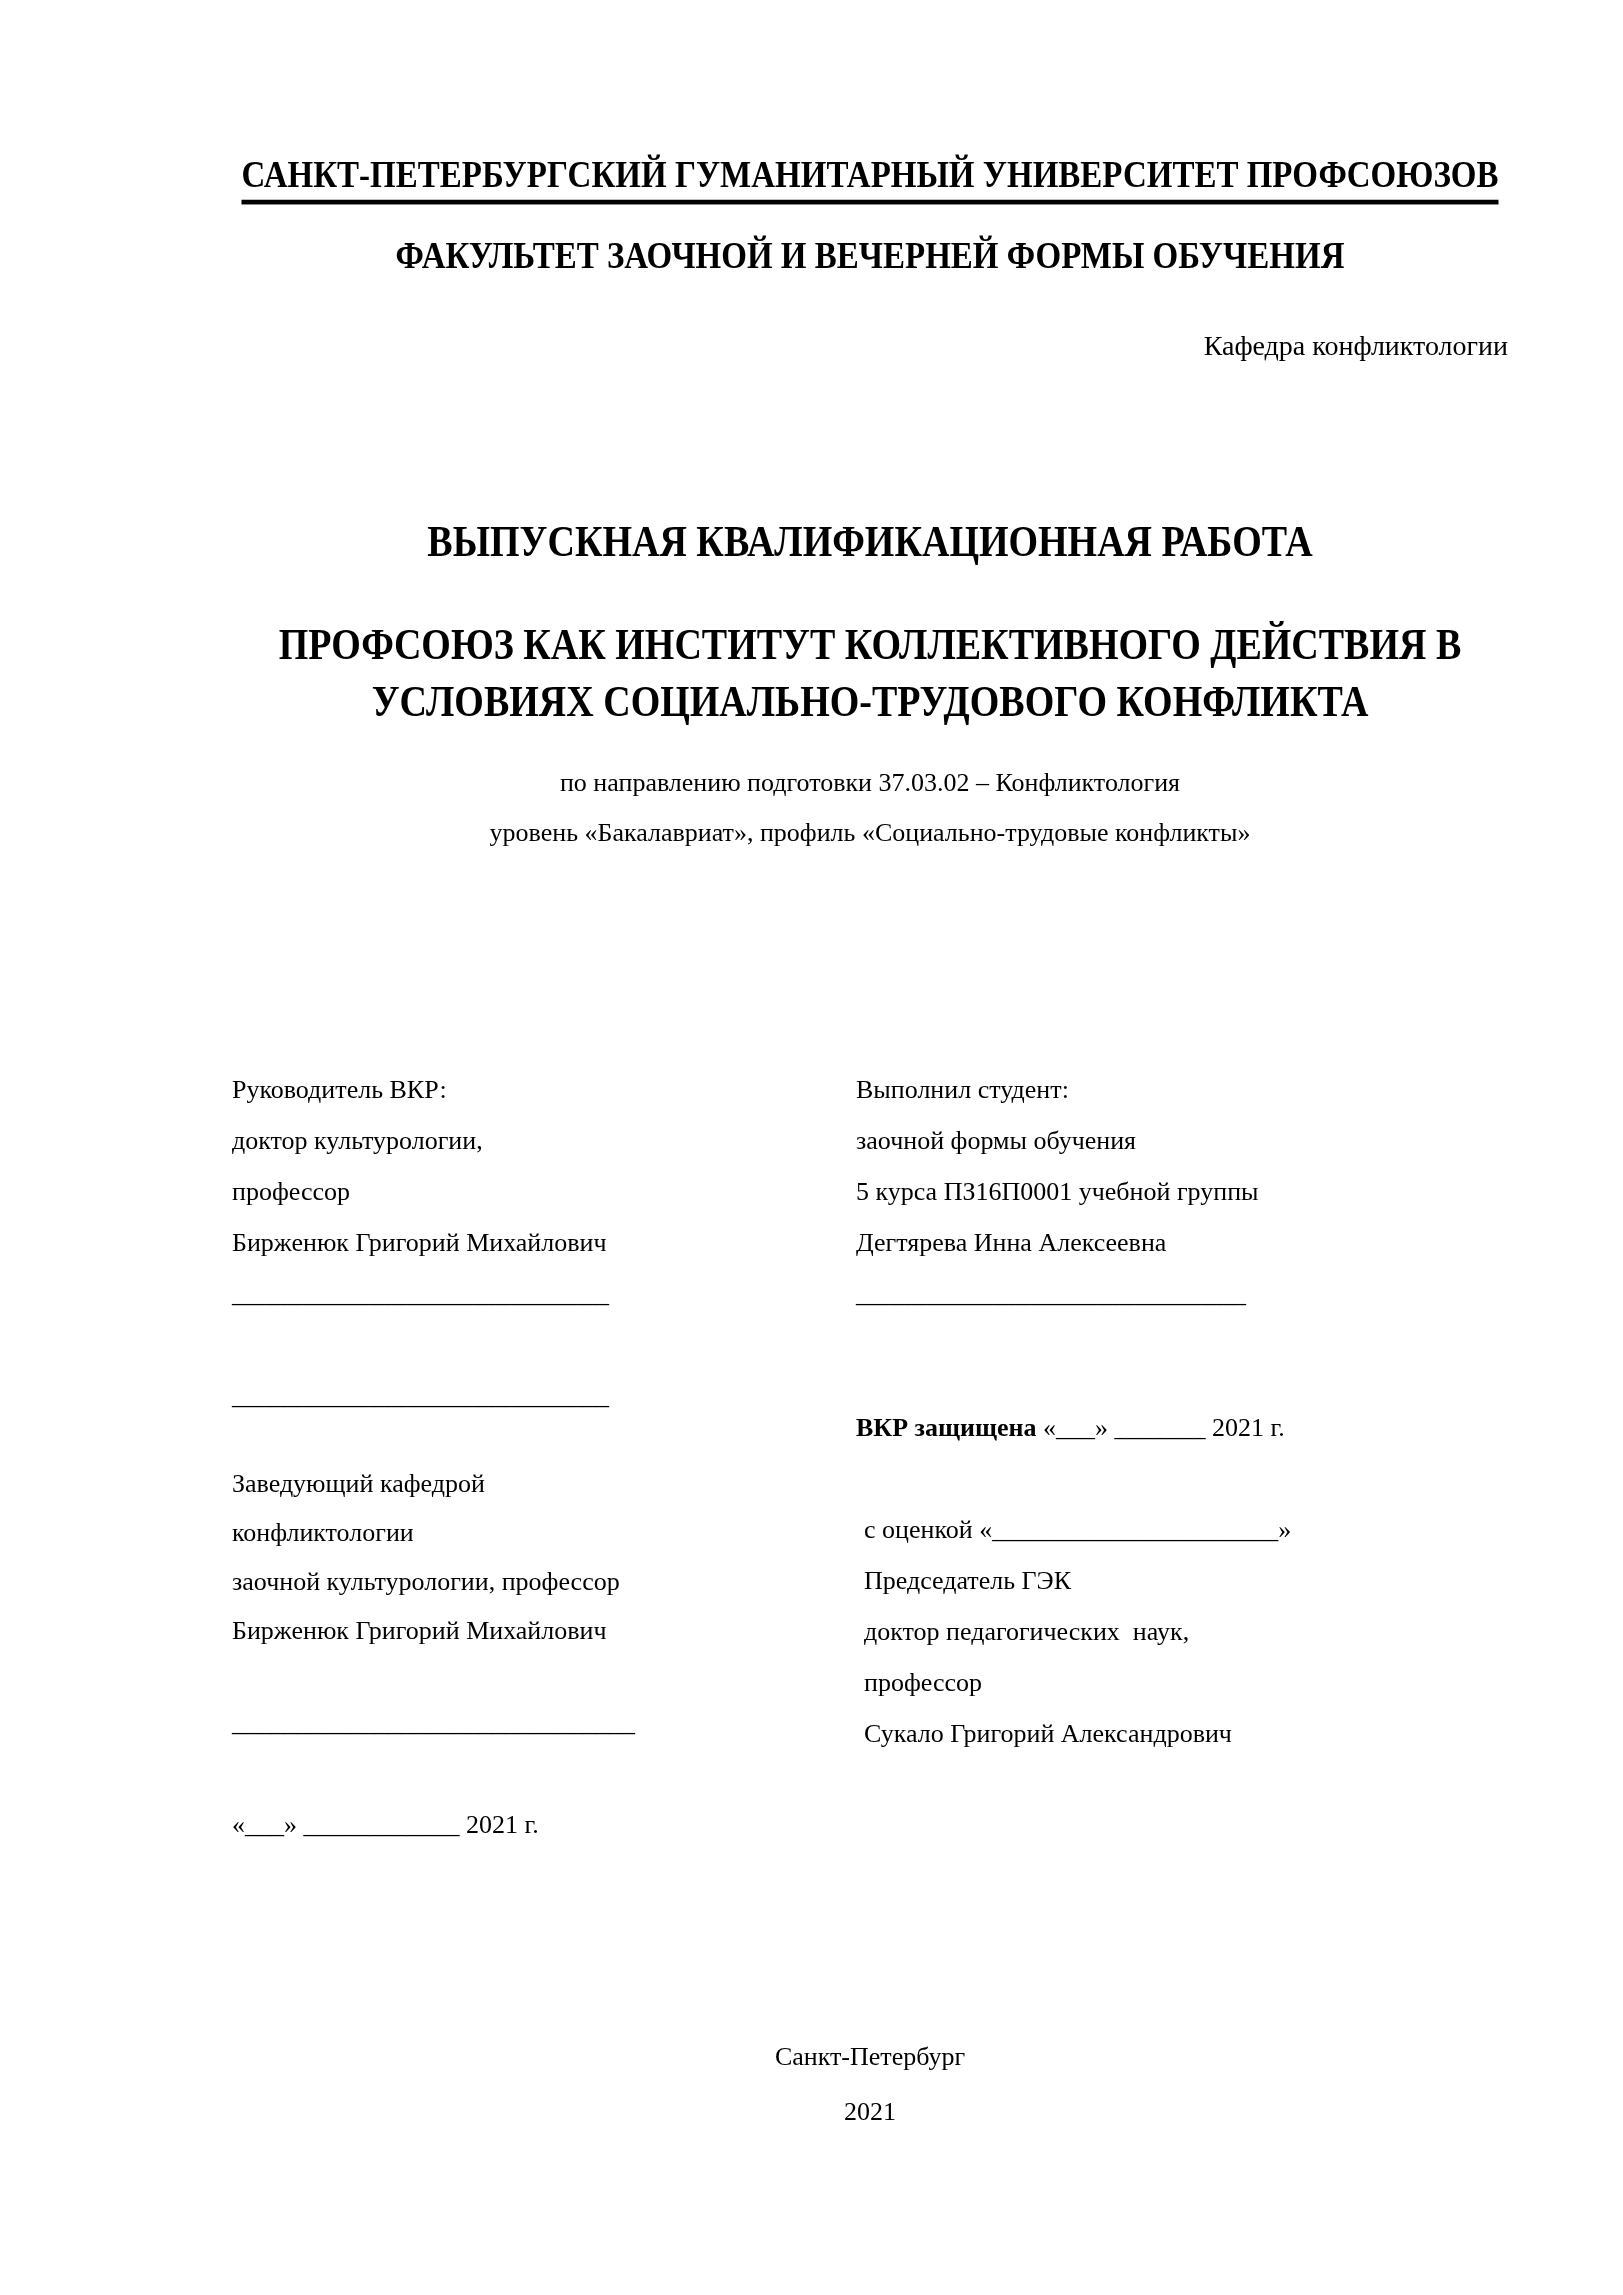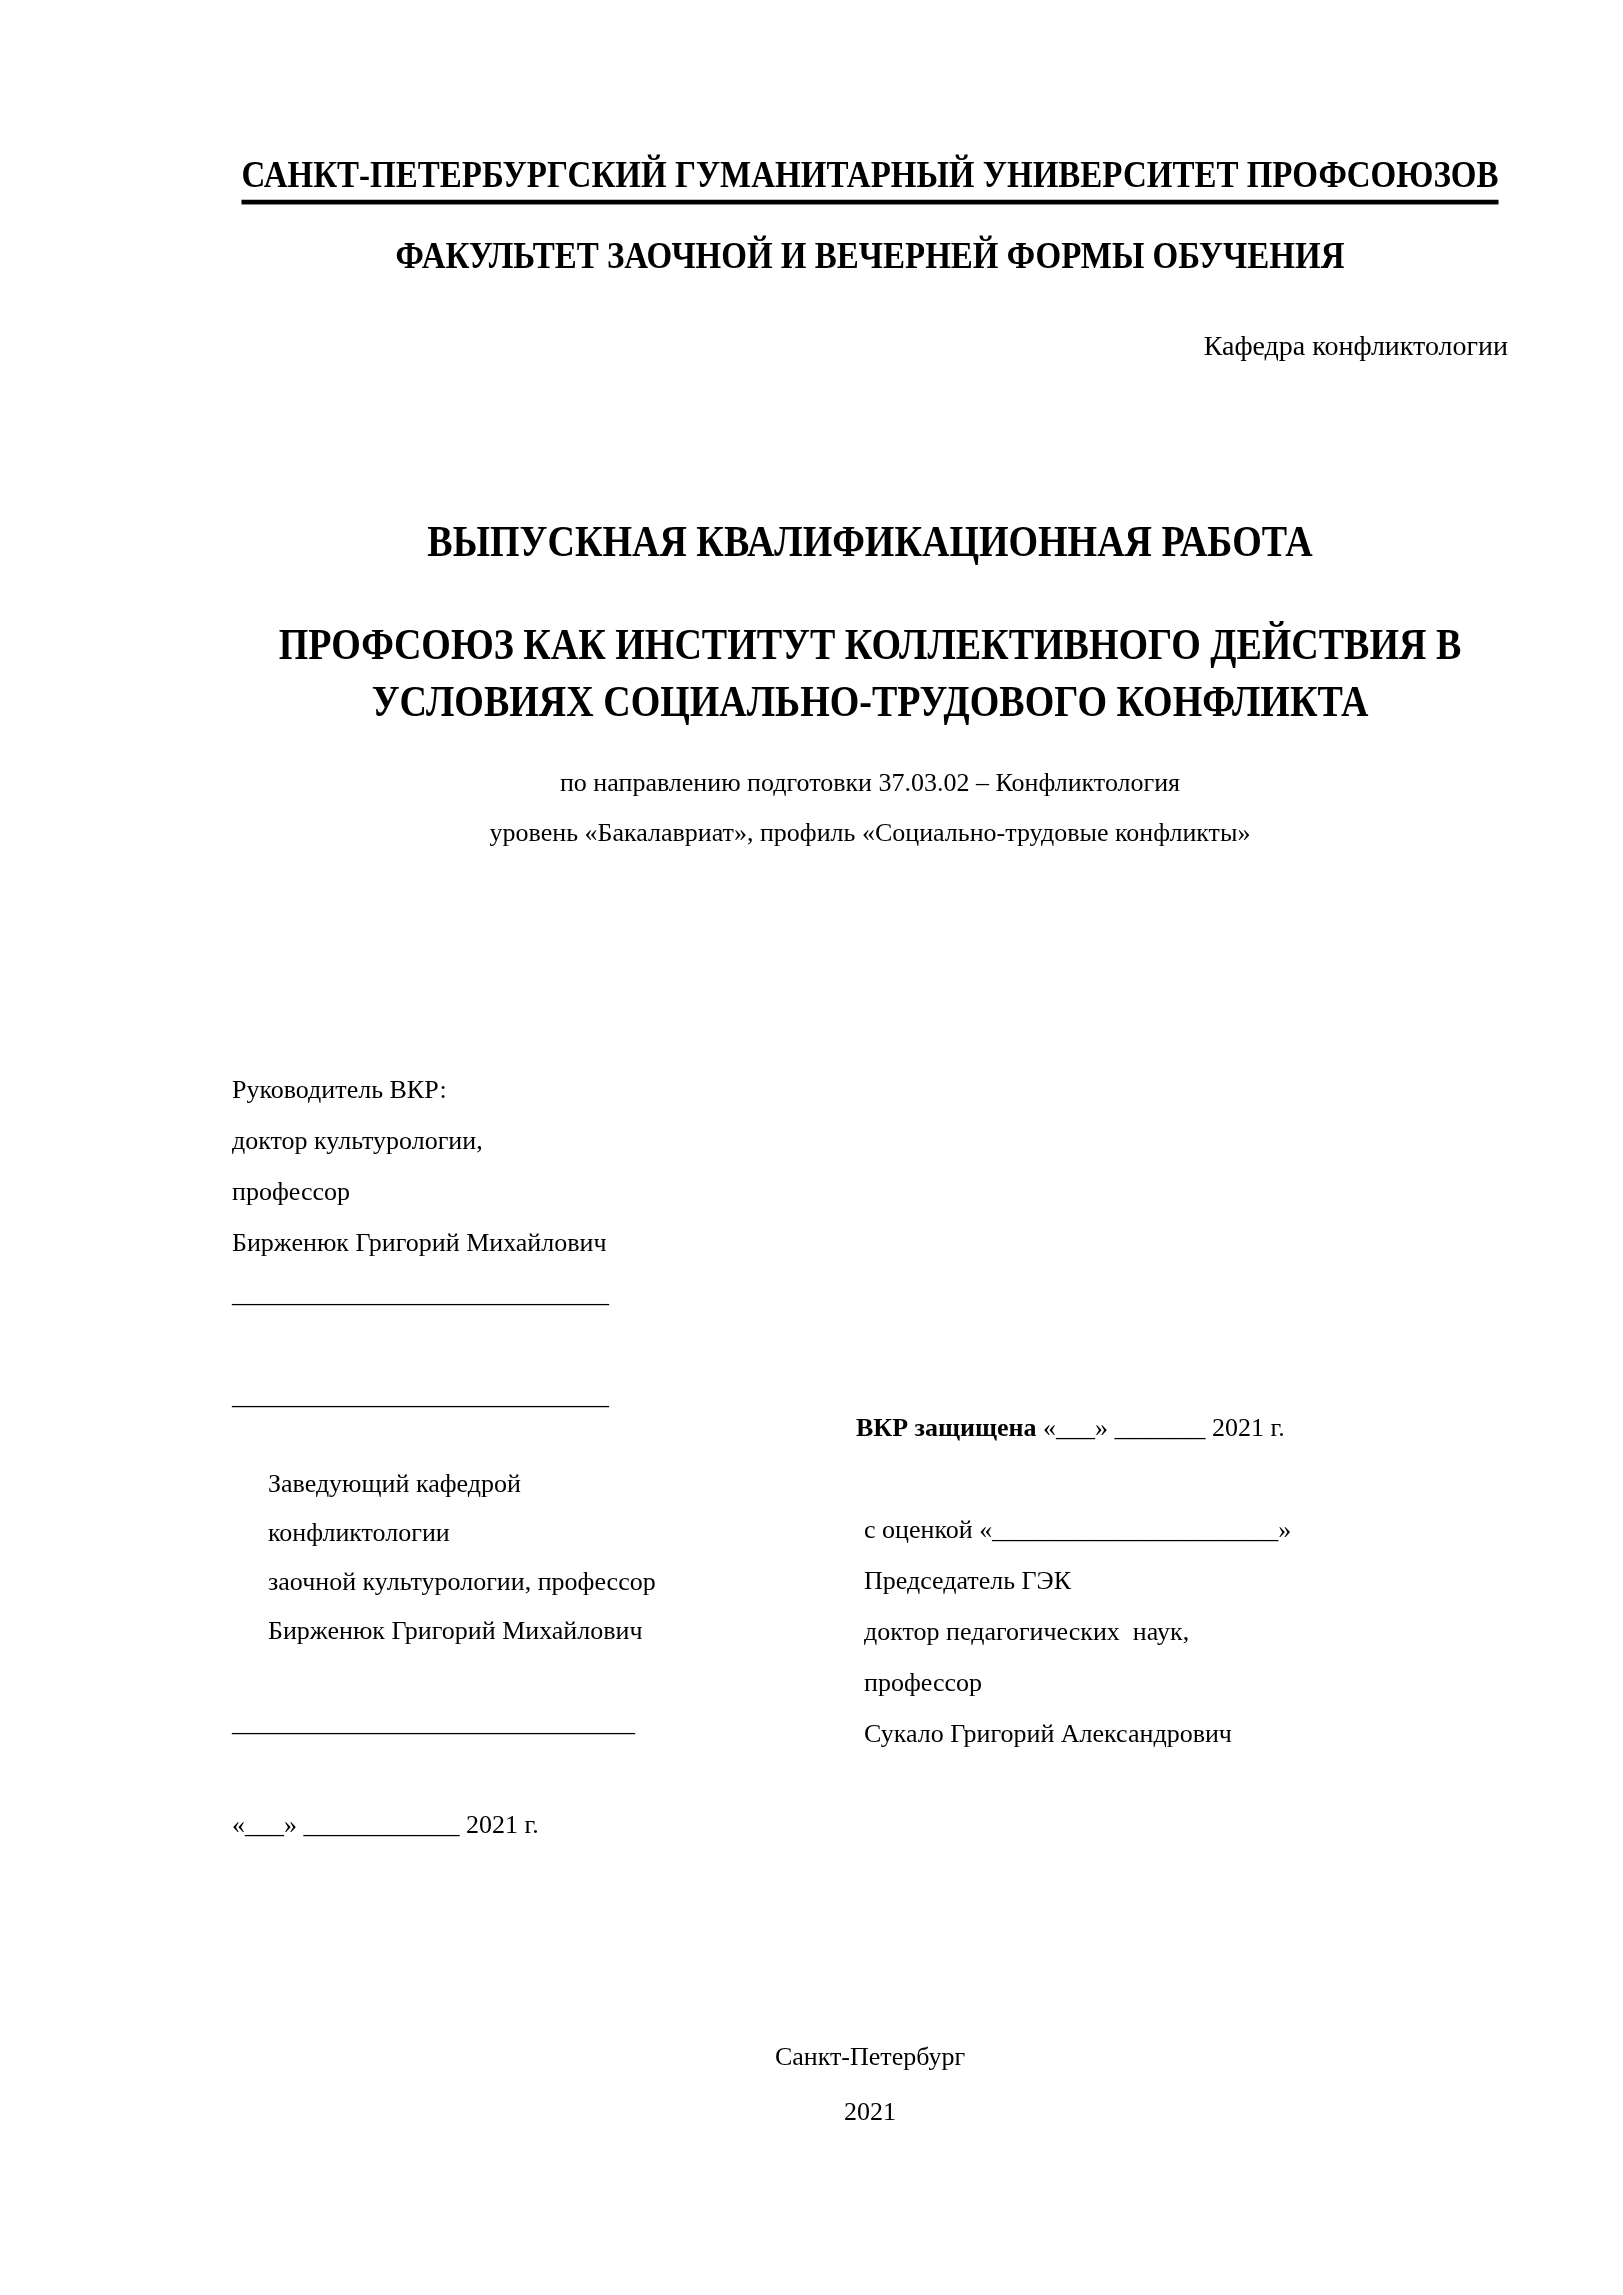--- a/index.html
+++ b/index.html
@@ -103,35 +103,42 @@
     <div class="line">доктор культурологии,</div>
     <div class="line">профессор</div>
     <div class="line">Бирженюк Григорий Михайлович</div>
     <div class="line">_____________________________</div>
   </div>
 
   <div class="block col-left body-text" style="top:1370px;">
     <div class="line">_____________________________</div>
   </div>
 
-  <div class="block col-left body-text tight" style="top:1459px;margin-left:36px;">
+  <div class="block col-left body-text tight" style="top:1459px;">
     <div class="line">Заведующий кафедрой</div>
     <div class="line">конфликтологии</div>
     <div class="line">заочной культурологии, профессор</div>
     <div class="line">Бирженюк Григорий Михайлович</div>
   </div>
 
   <div class="block col-left body-text" style="top:1697px;">
     <div class="line">_______________________________</div>
   </div>
 
   <div class="block col-left body-text" style="top:1799px;">
     <div class="line">«___» ____________ 2021 г.</div>
   </div>
 
+  <div class="block col-right body-text" style="top:1064px;">
+    <div class="line">Выполнил студент:</div>
+    <div class="line">заочной формы обучения</div>
+    <div class="line">5 курса ПЗ16П0001 учебной группы</div>
+    <div class="line">Дегтярева Инна Алексеевна</div>
+    <div class="line">______________________________</div>
+  </div>
 
   <div class="block col-right body-text" style="top:1402px;">
     <div class="line"><span class="b">ВКР защищена</span><span> «___» _______ 2021 г.</span></div>
   </div>
 
   <div class="block col-right body-text" style="top:1504px;margin-left:8px;">
     <div class="line">с оценкой «______________________»</div>
     <div class="line">Председатель ГЭК</div>
     <div class="line">доктор педагогических  наук,</div>
     <div class="line">профессор</div>

